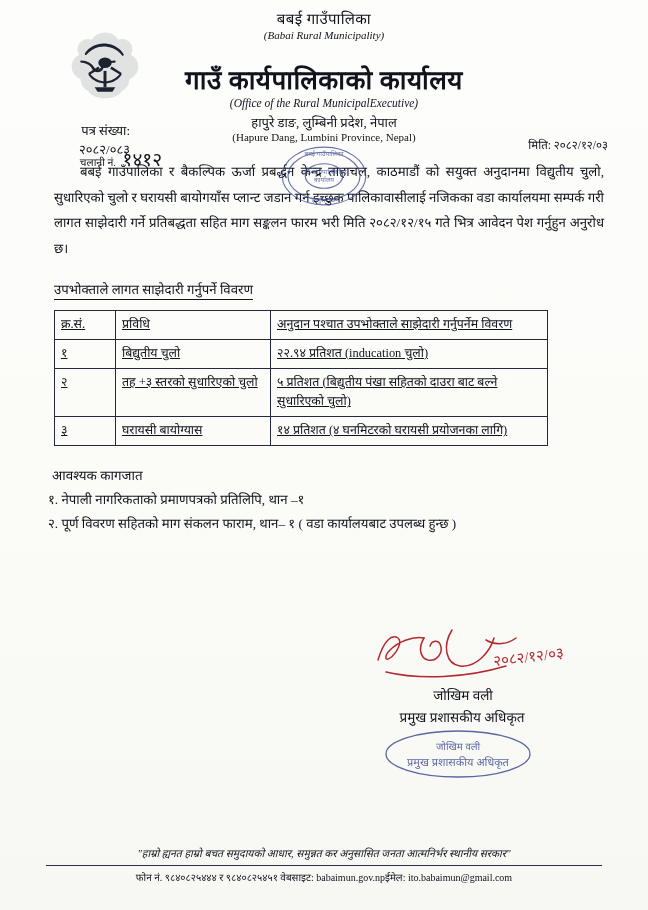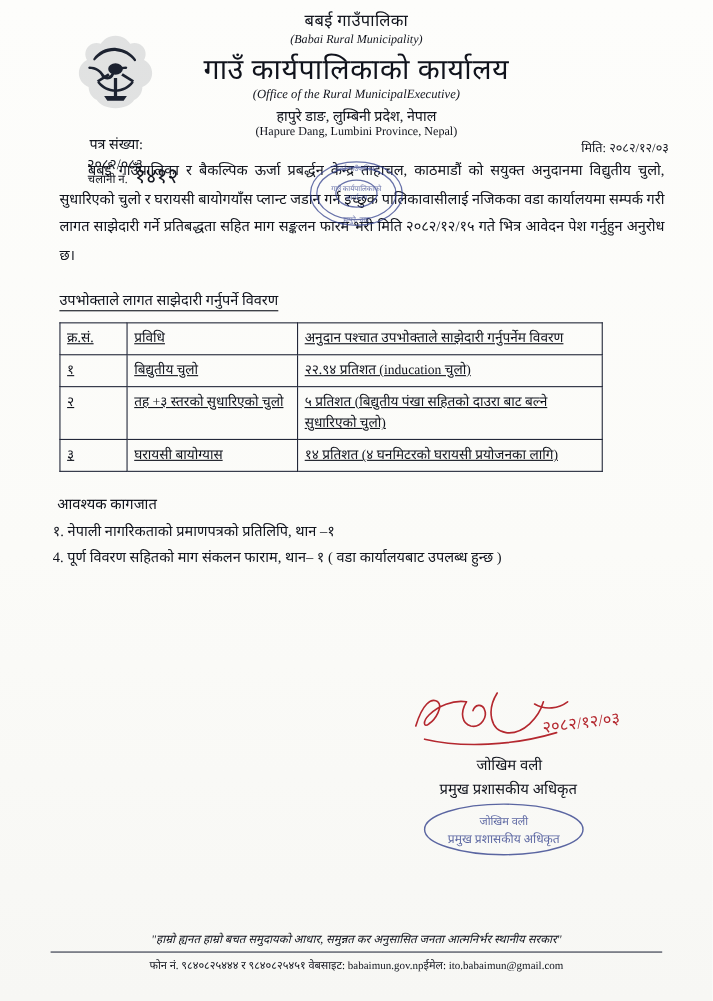--- a/index.html
+++ b/index.html
@@ -17,21 +17,21 @@
   }
   
   .header{
     position:relative;
     padding-top:8px;
     text-align:center;
   }
   .hdr-l1{font-size:15px;letter-spacing:.4px;}
   .hdr-l2{font-size:11px;font-style:italic;margin-top:1px;}
   .hdr-l3{
-    font-size:26px;font-weight:normal;margin-top:2px;letter-spacing:.5px;
+    font-size:26px;font-weight:bold;margin-top:20px;letter-spacing:.5px;
   }
   .hdr-l4{font-size:11.5px;font-style:italic;margin-top:0px;}
   .hdr-l5{font-size:13px;margin-top:4px;}
   .hdr-l6{font-size:11px;margin-top:0px;}
 
   
   .emblem{
     position:absolute;left:68px;top:28px;width:74px;height:74px;
   }
   .emblem svg{width:100%;height:100%;}
@@ -50,21 +50,21 @@
   }
   .chalani{
     position:absolute;left:46px;top:146px;width:150px;
     font-size:10.5px;
   }
   .chalani .num{
     display:inline-block;margin-left:4px;font-size:19px;
     font-family:"Liberation Serif",serif;
   }
   .date-right{
-    position:absolute;right:40px;top:126px;font-size:11.5px;
+    position:absolute;right:40px;top:137px;font-size:11.5px;
   }
 
   
   .title-wrap{
     margin:0 auto;
     width:474px;
     margin-top:46px;
     border:1.6px solid #1b1f2e;
     background:#f4f4ef;
     text-align:center;
@@ -239,21 +239,21 @@
       <tr>
         <td class="c0">३</td>
         <td class="c1">घरायसी बायोग्यास</td>
         <td>१४ प्रतिशत (४ घनमिटरको घरायसी प्रयोजनका लागि)</td>
       </tr>
     </tbody>
   </table>
 
   <div class="docs-head">आवश्यक कागजात</div>
   <div class="doc-line">१. नेपाली नागरिकताको प्रमाणपत्रको प्रतिलिपि, थान –१</div>
-  <div class="doc-line">4. पूर्ण विवरण सहितको माग संकलन फाराम, थान– १ ( वडा कार्यालयबाट उपलब्ध हुन्छ )</div>
+  <div class="doc-line">२. पूर्ण विवरण सहितको माग संकलन फाराम, थान– १ ( वडा कार्यालयबाट उपलब्ध हुन्छ )</div>
 
   <div class="sig-scribble">
     <svg viewBox="0 0 190 62" xmlns="http://www.w3.org/2000/svg">
       <g fill="none" stroke="#b4282f" stroke-width="1.5" stroke-linecap="round">
         <path d="M12 40c6-20 14-26 20-22 5 4-2 16-8 20-5 4-6-2 0-8 8-8 22-14 34-12"></path>
         <path d="M58 18c-6 10-4 20 4 22 9 2 16-8 12-16-2-4-8-4-10 2"></path>
         <path d="M86 10c-10 16-6 34 8 36 16 2 30-14 34-28"></path>
         <path d="M120 20c10 6 22 4 30-2"></path>
         <path d="M20 52c34 8 80 6 120-6"></path>
       </g>

